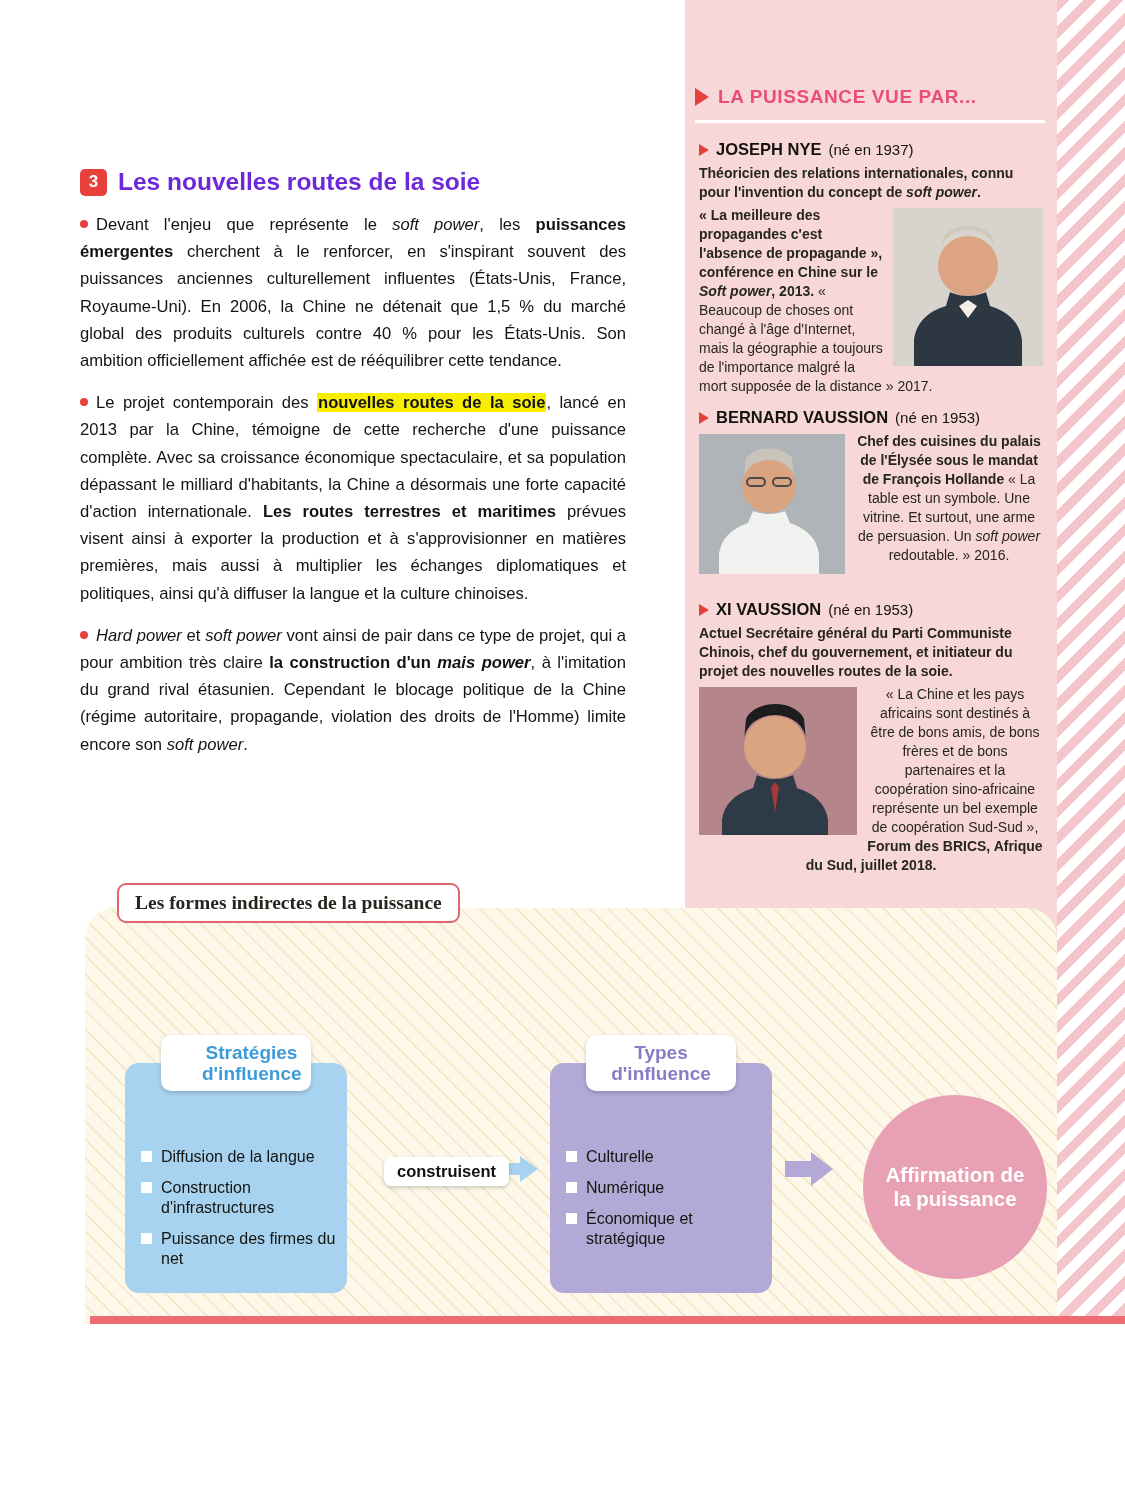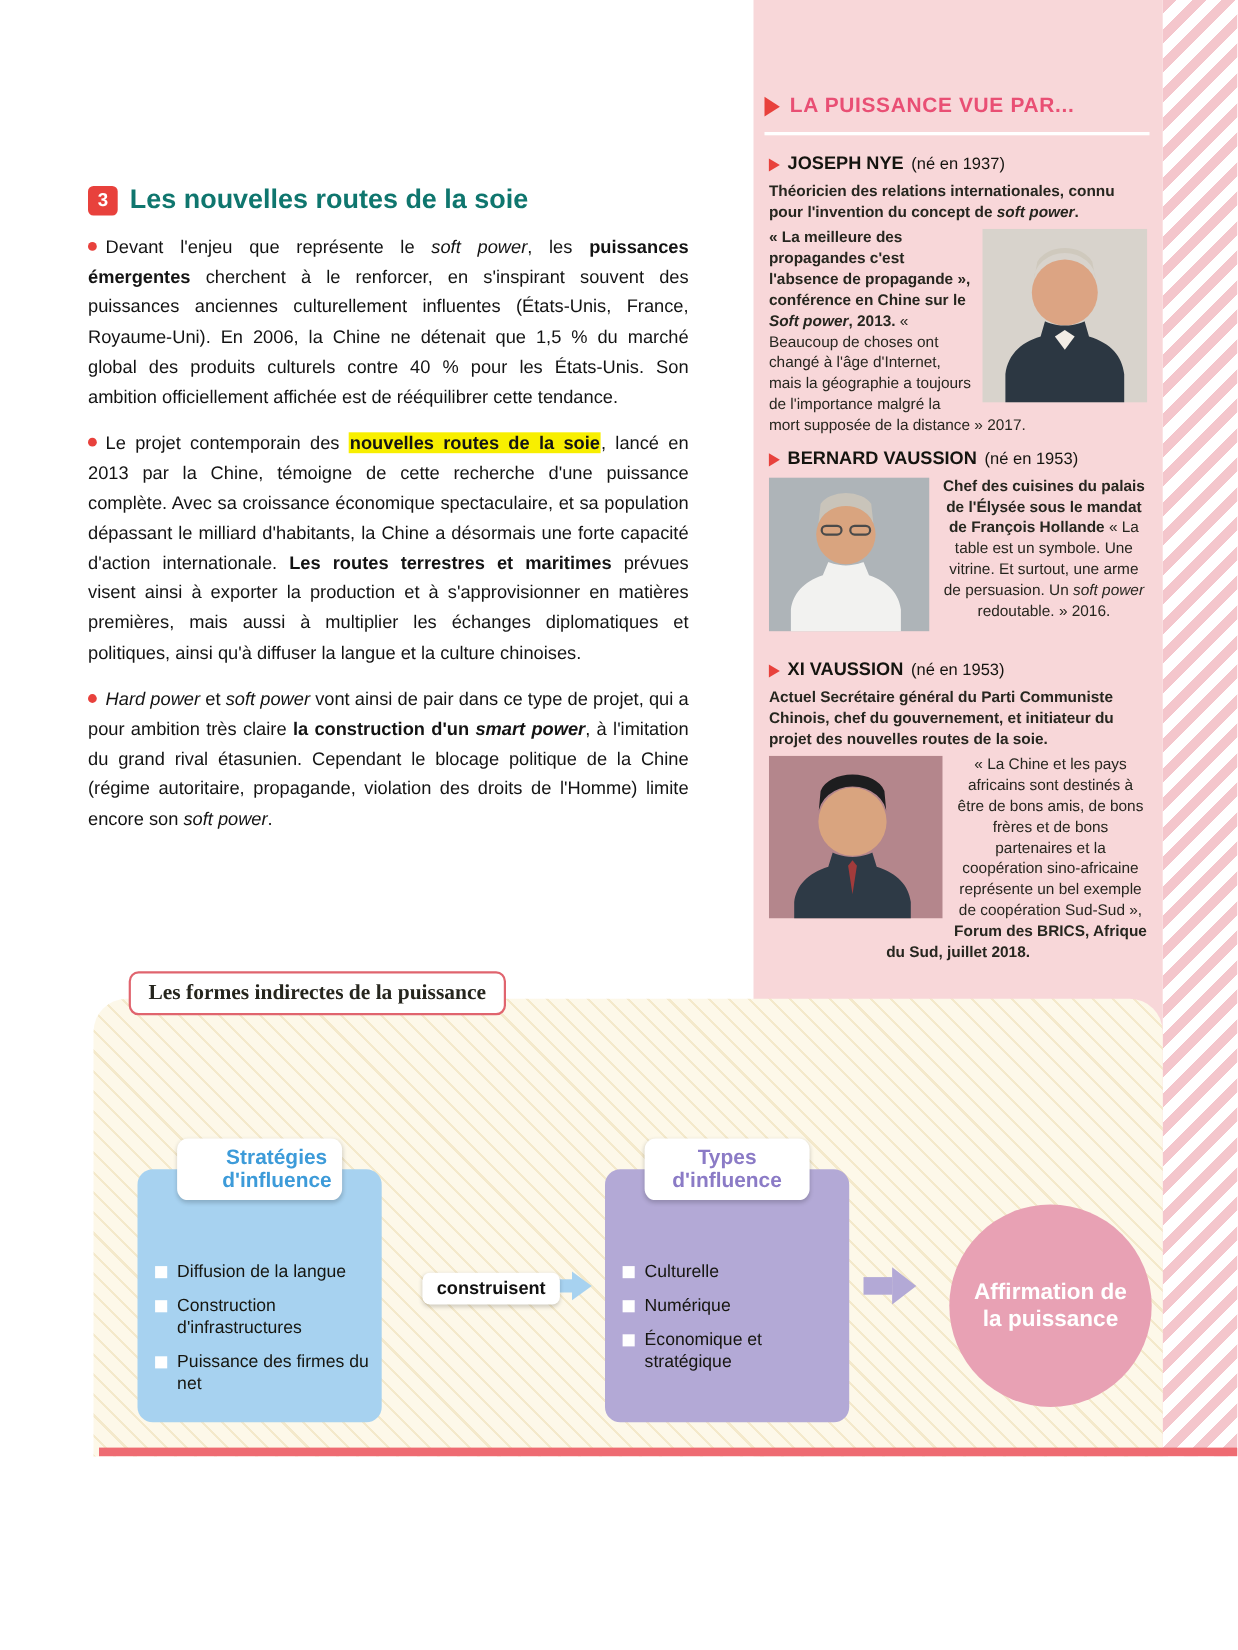--- a/index.html
+++ b/index.html
@@ -28,21 +28,21 @@
   .photo-r{float:right;margin:2px 0 6px 10px;}
   .photo-l{float:left;margin:2px 10px 4px 0;}
   .clear::after{content:"";display:block;clear:both;}
   .photo-frame{display:block;}
 
   
   .main-col{position:absolute;left:80px;top:168px;width:546px;}
   .sec-head{display:flex;align-items:center;gap:11px;}
   .sec-num{width:27px;height:27px;background:#e8413c;border-radius:5px;color:#fff;font-weight:bold;font-size:17px;
     display:flex;align-items:center;justify-content:center;flex:none;}
-  .sec-title{color:#0f766e;font-weight:bold;font-size:24.5px;}
+  .sec-title{color:#6d28d9;font-weight:bold;font-size:24.5px;}
   .main-col p{margin-top:15px;text-align:justify;font-size:16.6px;line-height:27.2px;color:#131313;}
   .dot{display:inline-block;width:8px;height:8px;border-radius:50%;background:#e8413c;margin-right:8px;margin-bottom:2px;}
   .hl{background:#f8ef00;font-weight:bold;padding:0 1px;}
 
   
   .diagram{position:absolute;left:85px;top:908px;width:972px;height:524px;border-radius:30px;z-index:2;
     background:repeating-linear-gradient(45deg,#fdf8e9 0 11px,#f4e9cb 11px 13px);}
   .d-title{position:absolute;left:32px;top:-25px;background:#fff;border:2px solid #e0646e;border-radius:9px;
     padding:7px 16px;font-family:"Liberation Serif",serif;font-size:19.5px;font-weight:bold;color:#26261e;}
   .d-box{position:absolute;top:155px;width:222px;height:230px;border-radius:14px;}
@@ -155,21 +155,21 @@
     </div>
   </div>
 
   <div class="main-col">
     <div class="sec-head">
       <span class="sec-num">3</span>
       <span class="sec-title">Les nouvelles routes de la soie</span>
     </div>
     <p><span class="dot"></span><span>Devant l'enjeu que représente le <i>soft power</i>, les <b>puissances émergentes</b> cherchent à le renforcer, en s'inspirant souvent des puissances anciennes culturellement influentes (États-Unis, France, Royaume-Uni). En 2006, la Chine ne détenait que 1,5 % du marché global des produits culturels contre 40 % pour les États-Unis. Son ambition officiellement affichée est de rééquilibrer cette tendance.</span></p>
     <p><span class="dot"></span><span>Le projet contemporain des <span class="hl">nouvelles routes de la soie</span>, lancé en 2013 par la Chine, témoigne de cette recherche d'une puissance complète. Avec sa croissance économique spectaculaire, et sa population dépassant le milliard d'habitants, la Chine a désormais une forte capacité d'action internationale. <b>Les routes terrestres et maritimes</b> prévues visent ainsi à exporter la production et à s'approvisionner en matières premières, mais aussi à multiplier les échanges diplomatiques et politiques, ainsi qu'à diffuser la langue et la culture chinoises.</span></p>
-    <p><span class="dot"></span><span><i>Hard power</i> et <i>soft power</i> vont ainsi de pair dans ce type de projet, qui a pour ambition très claire <b>la construction d'un <i>smart power</i></b>, à l'imitation du grand rival étasunien. Cependant le blocage politique de la Chine (régime autoritaire, propagande, violation des droits de l'Homme) limite encore son <i>soft power</i>.</span></p>
+    <p><span class="dot"></span><span><i>Hard power</i> et <i>soft power</i> vont ainsi de pair dans ce type de projet, qui a pour ambition très claire <b>la construction d'un <i>mais power</i></b>, à l'imitation du grand rival étasunien. Cependant le blocage politique de la Chine (régime autoritaire, propagande, violation des droits de l'Homme) limite encore son <i>soft power</i>.</span></p>
   </div>
 
   <div class="diagram">
     <div class="d-title">Les formes indirectes de la puissance</div>
 
     <div class="d-box blue">
       <div class="d-label">Stratégies d'influence</div>
       <div class="d-items">
         <div class="d-item">
             <span class="sq"></span>

